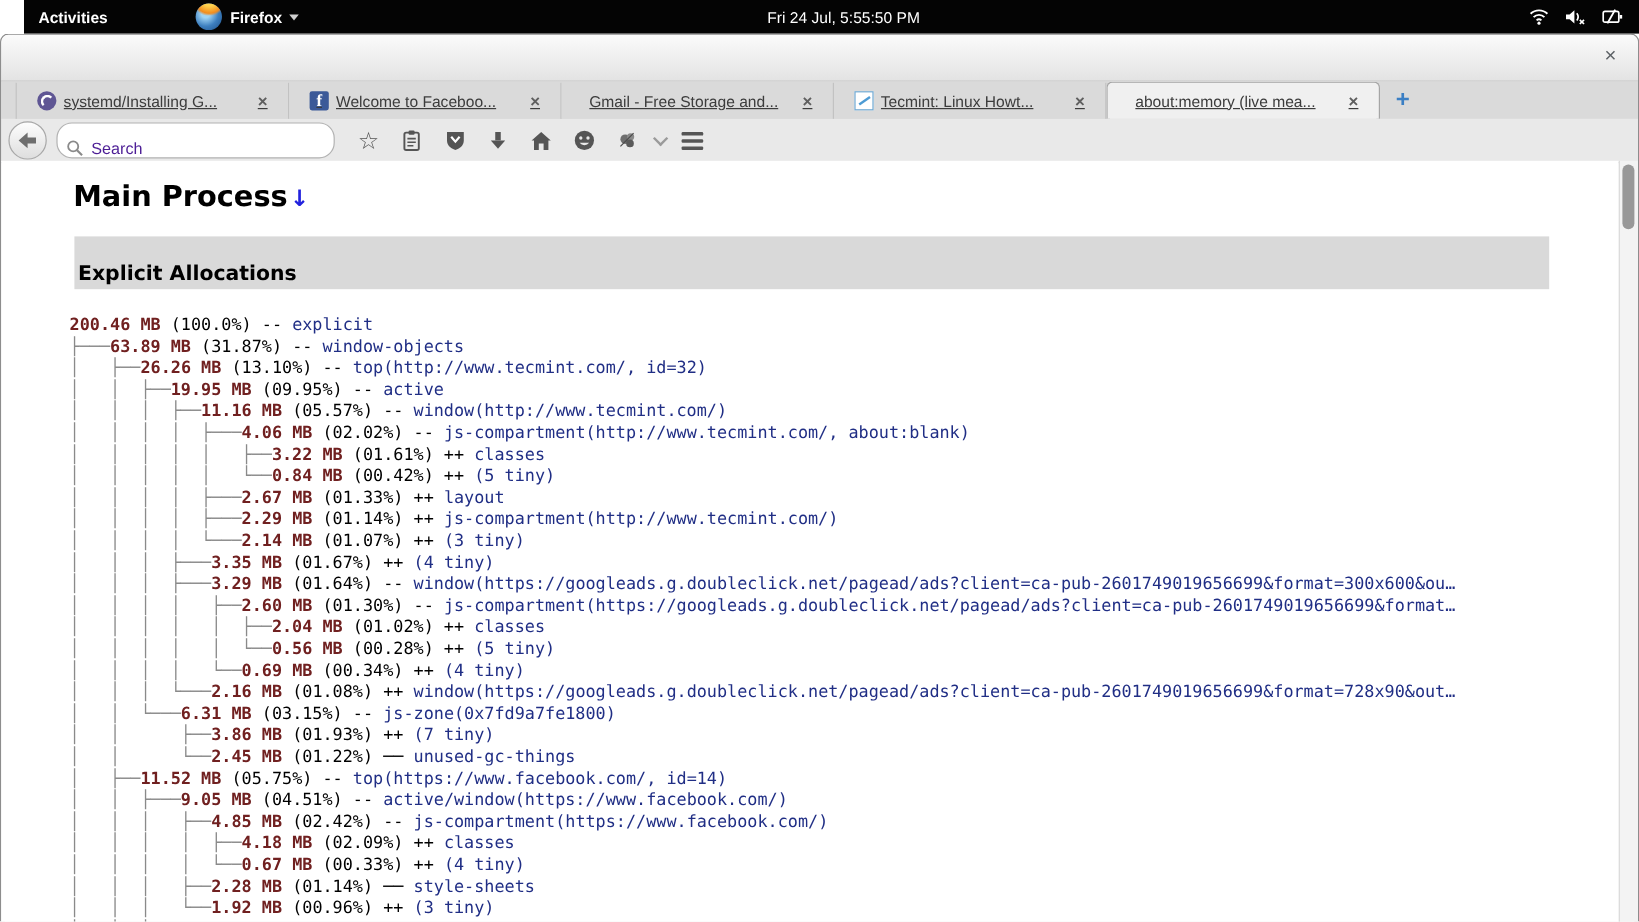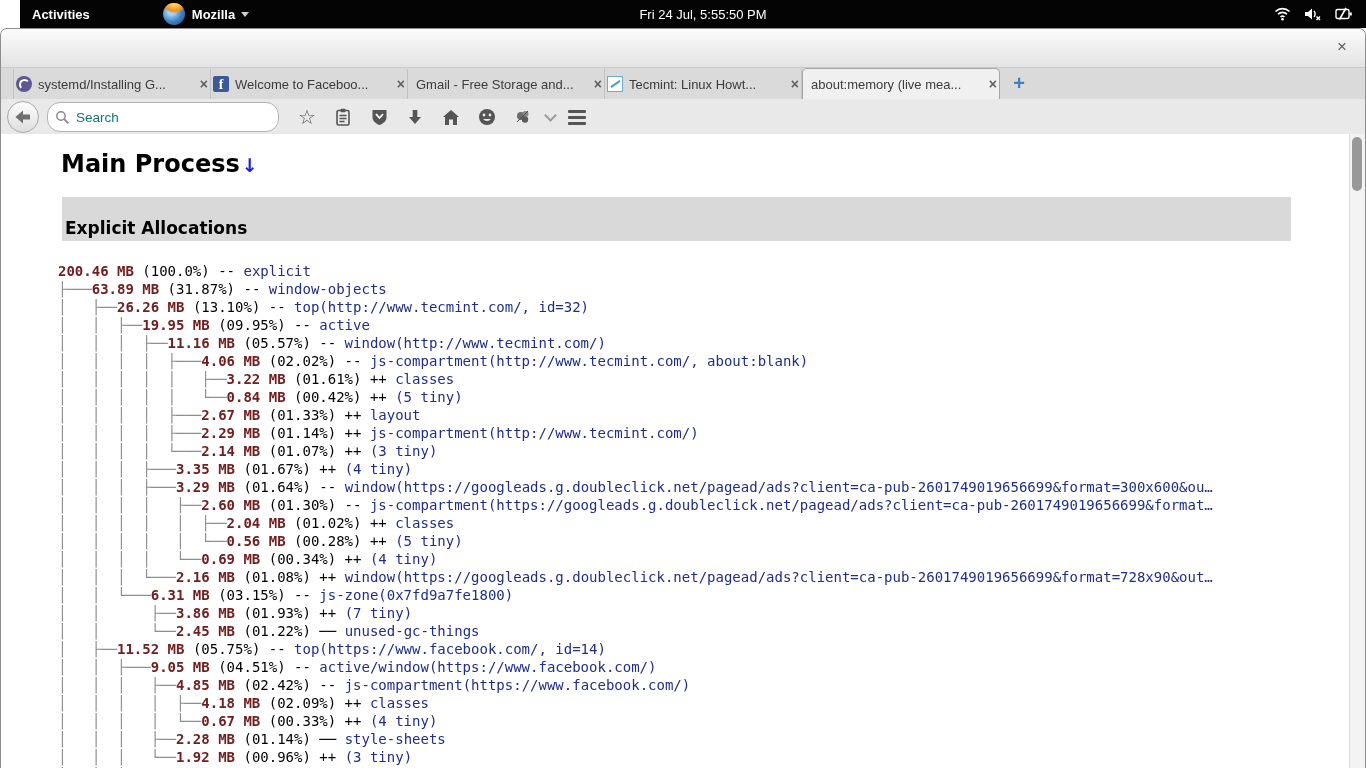--- a/index.html
+++ b/index.html
@@ -23,22 +23,22 @@
   
   #window{position:absolute;left:0;top:28px;width:1364px;height:739px;border:1px solid #8d8d8d;border-bottom:none;
     border-radius:7px 7px 0 0;background:#e9e9e9;overflow:hidden;}
   #titlebar{height:38px;background:linear-gradient(#fbfbfb,#e3e3e3);border-bottom:1px solid #c9c9c9;
     position:relative;display:flex;align-items:center;justify-content:center;}
   #titlebar .title{font-size:13px;font-weight:bold;color:#3c4247;}
   #win-close{position:absolute;right:12px;top:8px;width:22px;height:22px;text-align:center;line-height:20px;
     color:#5c6165;font-size:17px;cursor:default;}
   
   #tabbar{height:31px;background:#dadada;display:flex;align-items:flex-end;padding-left:12px;position:relative;}
-  .tab{width:192px;height:30px;display:flex;align-items:center;padding:0 2px;font-size:13px;color:#3c3c3c;
-    border-right:1px solid #c2c2c2;background:#dadada;white-space:nowrap;overflow:hidden;cursor:default;}
+  .tab{width:192px;height:30px;display:flex;align-items:center;padding:0 17px;font-size:13px;color:#3c3c3c;
+    border-right:1px solid #c2c2c2;background:#dadada;white-space:nowrap;overflow:hidden;cursor:default;text-decoration:underline;}
   .tab:first-child{border-left:1px solid #c2c2c2;}
   .tab.active{background:#f0f0f0;border:1px solid #a5a5a5;border-bottom:none;border-radius:5px 5px 0 0;height:30px;}
   .tab .tab-label{flex:1 1 auto;overflow:hidden;white-space:nowrap;margin-left:6px;}
   .tab .tab-close{flex:0 0 auto;color:#5f5f5f;font-size:14px;font-weight:bold;margin-left:4px;}
   .tab .favicon{flex:0 0 auto;width:16px;height:16px;position:relative;}
   .favicon.systemd-icon{border-radius:50%;background:#5f5694;}
   .favicon.systemd-icon:after{content:"";position:absolute;left:3px;top:3px;width:7px;height:7px;border:2px solid #fff;
     border-radius:50%;border-bottom-color:transparent;border-right-color:transparent;}
   .favicon.facebook-icon{background:#3b5998;border-radius:2px;color:#fff;font-weight:bold;
     font-family:"Liberation Serif",serif;font-size:14px;text-align:center;line-height:17px;}
@@ -52,21 +52,21 @@
   #back-btn{width:30px;height:30px;border-radius:50%;border:1px solid #a8a8a8;flex:0 0 auto;
     background:linear-gradient(#fdfdfd,#dedede);display:flex;align-items:center;justify-content:center;}
   #urlbar{height:28px;flex:0 0 auto;width:766px;margin-left:4px;background:#fff;border:1px solid #b2b2b2;border-radius:3px;
     display:flex;align-items:center;font-size:13.5px;color:#111;}
   #urlbar .globe{margin:0 6px 0 7px;}
   #urlbar .spacer{flex:1;}
   .chev{display:inline-block;width:7px;height:7px;border-right:2px solid #777;border-bottom:2px solid #777;
     transform:rotate(45deg);margin:-3px 8px 0 6px;}
   #reload-seg{height:100%;border-left:1px solid #c9c9c9;display:flex;align-items:center;padding:0 8px;}
   #searchbar{height:28px;width:230px;margin-left:8px;background:#fff;border:1px solid #b2b2b2;border-radius:13px;
-    display:flex;align-items:center;color:#0f766e;font-size:13.5px;}
+    display:flex;align-items:flex-end;color:#4c1d95;font-size:13.5px;}
   #searchbar svg{margin:0 6px 0 7px;}
   #nav-icons{display:flex;align-items:center;margin-left:10px;gap:0;}
   .nav-icon{width:36px;height:30px;display:flex;align-items:center;justify-content:center;color:#555;cursor:default;}
   .nav-icon.narrow{width:18px;}
   .glyph-star{font-size:20px;color:#555;line-height:1;font-family:"DejaVu Sans",sans-serif;}
   .burger{display:inline-block;}
   .burger div{width:18px;height:3px;background:#555;margin:3px 0;border-radius:1px;}
   
   #content{position:absolute;left:1px;top:134px;width:1348px;height:634px;background:#fff;overflow:hidden;}
   #scrollbar{position:absolute;right:1px;top:134px;width:15px;height:634px;background:#f3f3f3;border-left:1px solid #dcdcdc;}
@@ -83,21 +83,21 @@
   #tree .mrName{color:#202e85;}
   svg{display:block;}
 </style>
 </head>
 <body>
 
 <div id="gnome-bar">
   <div class="gb-item" id="activities">Activities</div>
   <div class="gb-item" id="ffmenu">
     <span class="ff-logo"></span>
-    <span>Mozilla</span>
+    <span>Firefox</span>
     <span class="caret-down"></span>
   </div>
   <div id="gb-center" class="gb-item">Fri 24 Jul, 5:55:50 PM</div>
   <div id="gb-right">
     <svg width="17" height="14" viewBox="0 0 17 14">
       <path d="M1.5 4.5a10 10 0 0 1 14 0" fill="none" stroke="#fff" stroke-width="1.6"></path>
       <path d="M4 7.3a6.3 6.3 0 0 1 9 0" fill="none" stroke="#fff" stroke-width="1.6"></path>
       <path d="M6.5 10a3 3 0 0 1 4 0" fill="none" stroke="#fff" stroke-width="1.6"></path>
       <circle cx="8.5" cy="12.3" r="1.3" fill="#fff"></circle>
     </svg>

